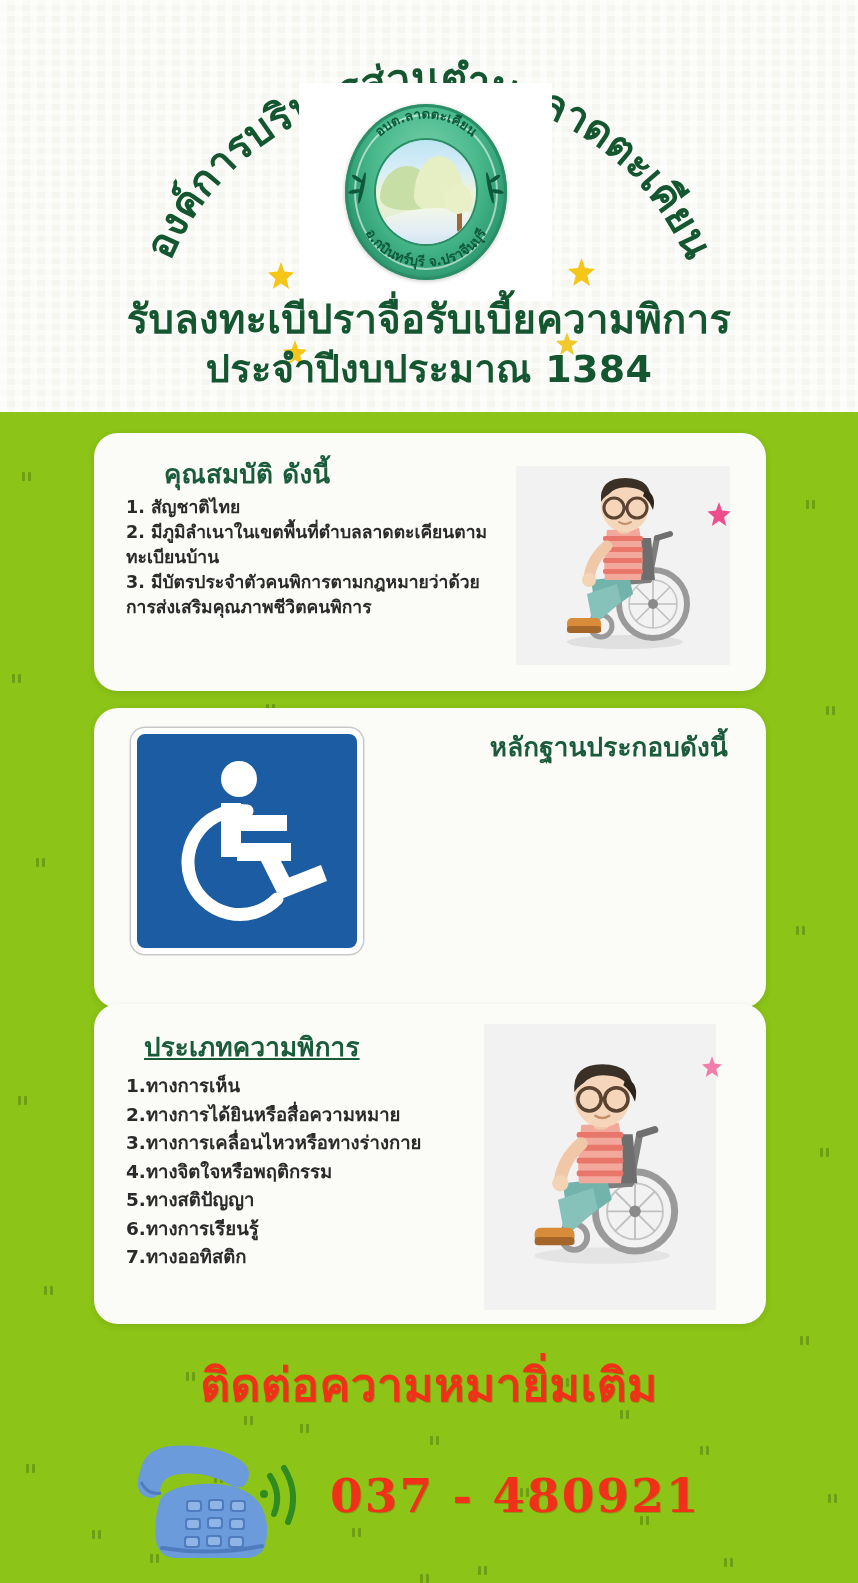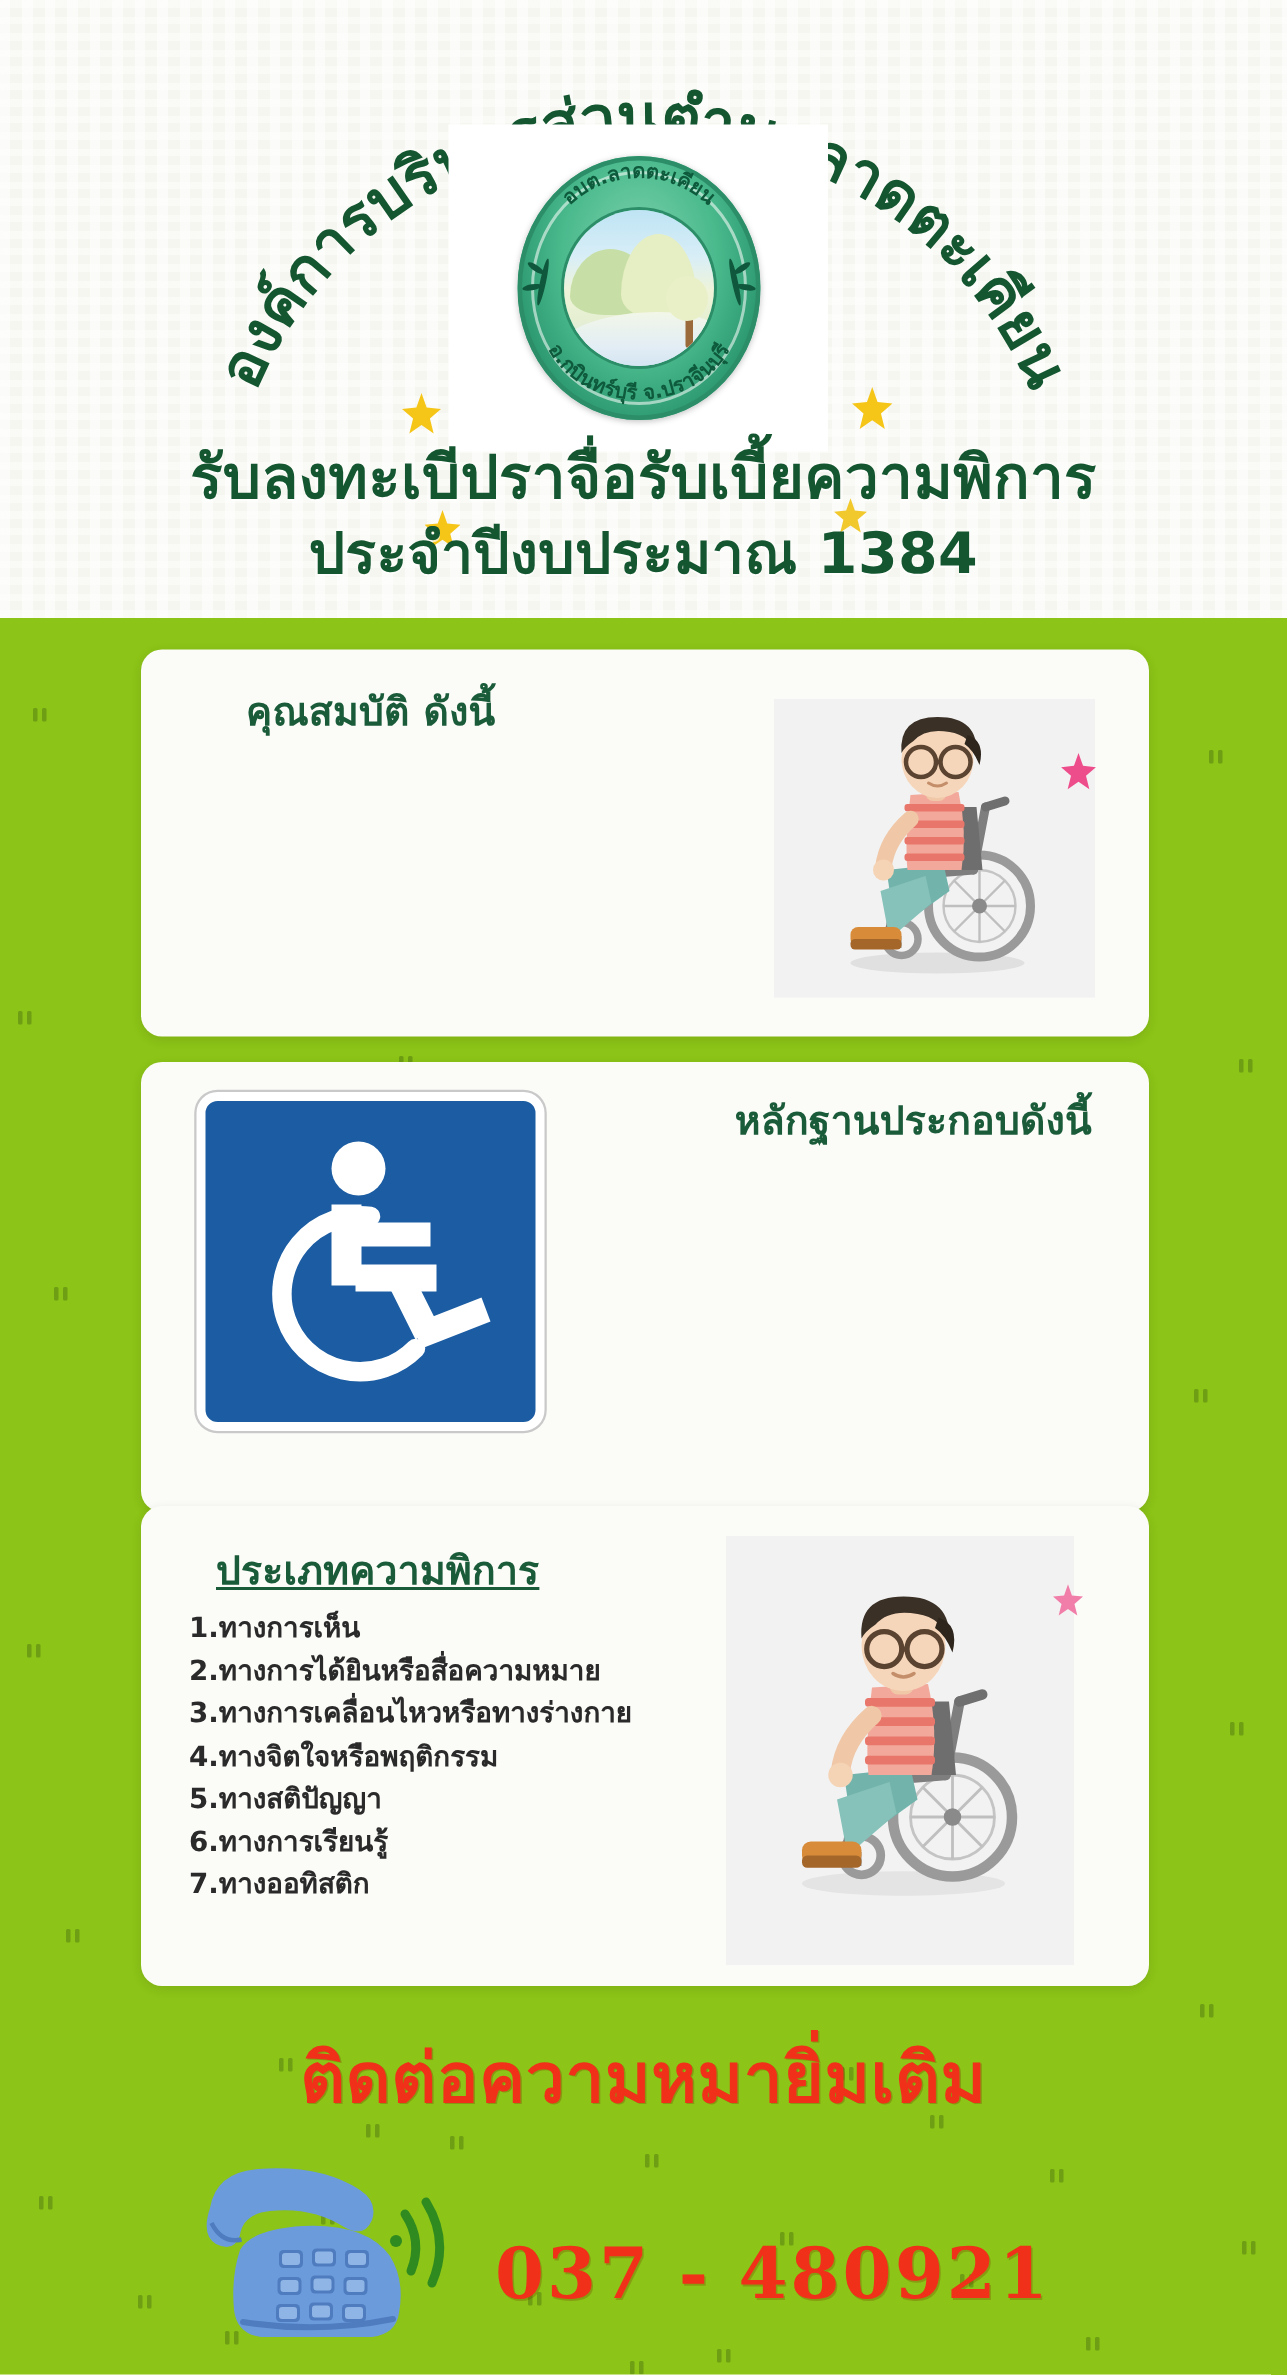--- a/index.html
+++ b/index.html
@@ -195,21 +195,21 @@
   }
   .tick::after {
     content: ""; position: absolute; left: 6px; top: 0;
     width: 3px; height: 9px; background: rgba(40,70,10,.30); border-radius: 1px;
   }
 
   
   .card {
     position: absolute;
     background: #FBFBF8;
-    border-radius: 14px;
+    border-radius: 24px;
     box-shadow: 0 2px 7px rgba(0,0,0,.10);
     overflow: hidden;
   }
   #card-1 { left: 94px; top: 433px; width: 672px; height: 258px; }
   #card-2 { left: 94px; top: 708px; width: 672px; height: 300px; }
   #card-3 { left: 94px; top: 1004px; width: 672px; height: 320px; }
 
   .card-title {
     position: absolute;
     font-weight: 700;
@@ -284,21 +284,20 @@
   .phone-number {
     position: absolute;
     left: 330px; top: 1468px;
     width: 440px;
     color: #F03018;
     font-family: "DejaVu Serif", "Liberation Serif", serif;
     font-weight: 700;
     font-size: 47px;
     letter-spacing: 2px;
     text-shadow: 1px 1px 0 rgba(120,20,0,.22);
-    margin-top: 21px;
   }
 </style>
 </head>
 <body>
 
 <div class="poster">
 
   <div class="body-bg">
     <div class="tick" style="left:22px;  top:66px;"></div>
     <div class="tick" style="left:12px;  top:268px;"></div>
@@ -408,20 +407,25 @@
     <div class="headline">
       <div class="l1">รับลงทะเบีปราจื่อรับเบี้ยความพิการ</div>
       <div class="l2">ประจำปีงบประมาณ 1384</div>
     </div>
 
     <div class="zigzag"></div>
   </div>
 
   <div class="card" id="card-1">
     <div class="card-title" id="card1-title">คุณสมบัติ ดังนี้</div>
+    <div class="card-list" id="card1-list">1. สัญชาติไทย
+2. มีภูมิลำเนาในเขตพื้นที่ตำบลลาดตะเคียนตาม
+ทะเบียนบ้าน
+3. มีบัตรประจำตัวคนพิการตามกฎหมายว่าด้วย
+การส่งเสริมคุณภาพชีวิตคนพิการ</div>
 
     <div class="char-frame" id="char-1">
       <svg width="180" height="180" viewBox="0 0 180 180" xmlns="http://www.w3.org/2000/svg">
 
         <ellipse cx="92" cy="166" rx="58" ry="7" fill="#E0E0E0"></ellipse>
 
         <circle cx="120" cy="128" r="34" fill="none" stroke="#9A9A9A" stroke-width="6"></circle>
         <circle cx="120" cy="128" r="24" fill="none" stroke="#C4C4C4" stroke-width="1.6"></circle>
         <g stroke="#BFBFBF" stroke-width="1.6">
           <line x1="120" y1="104" x2="120" y2="152"></line>

